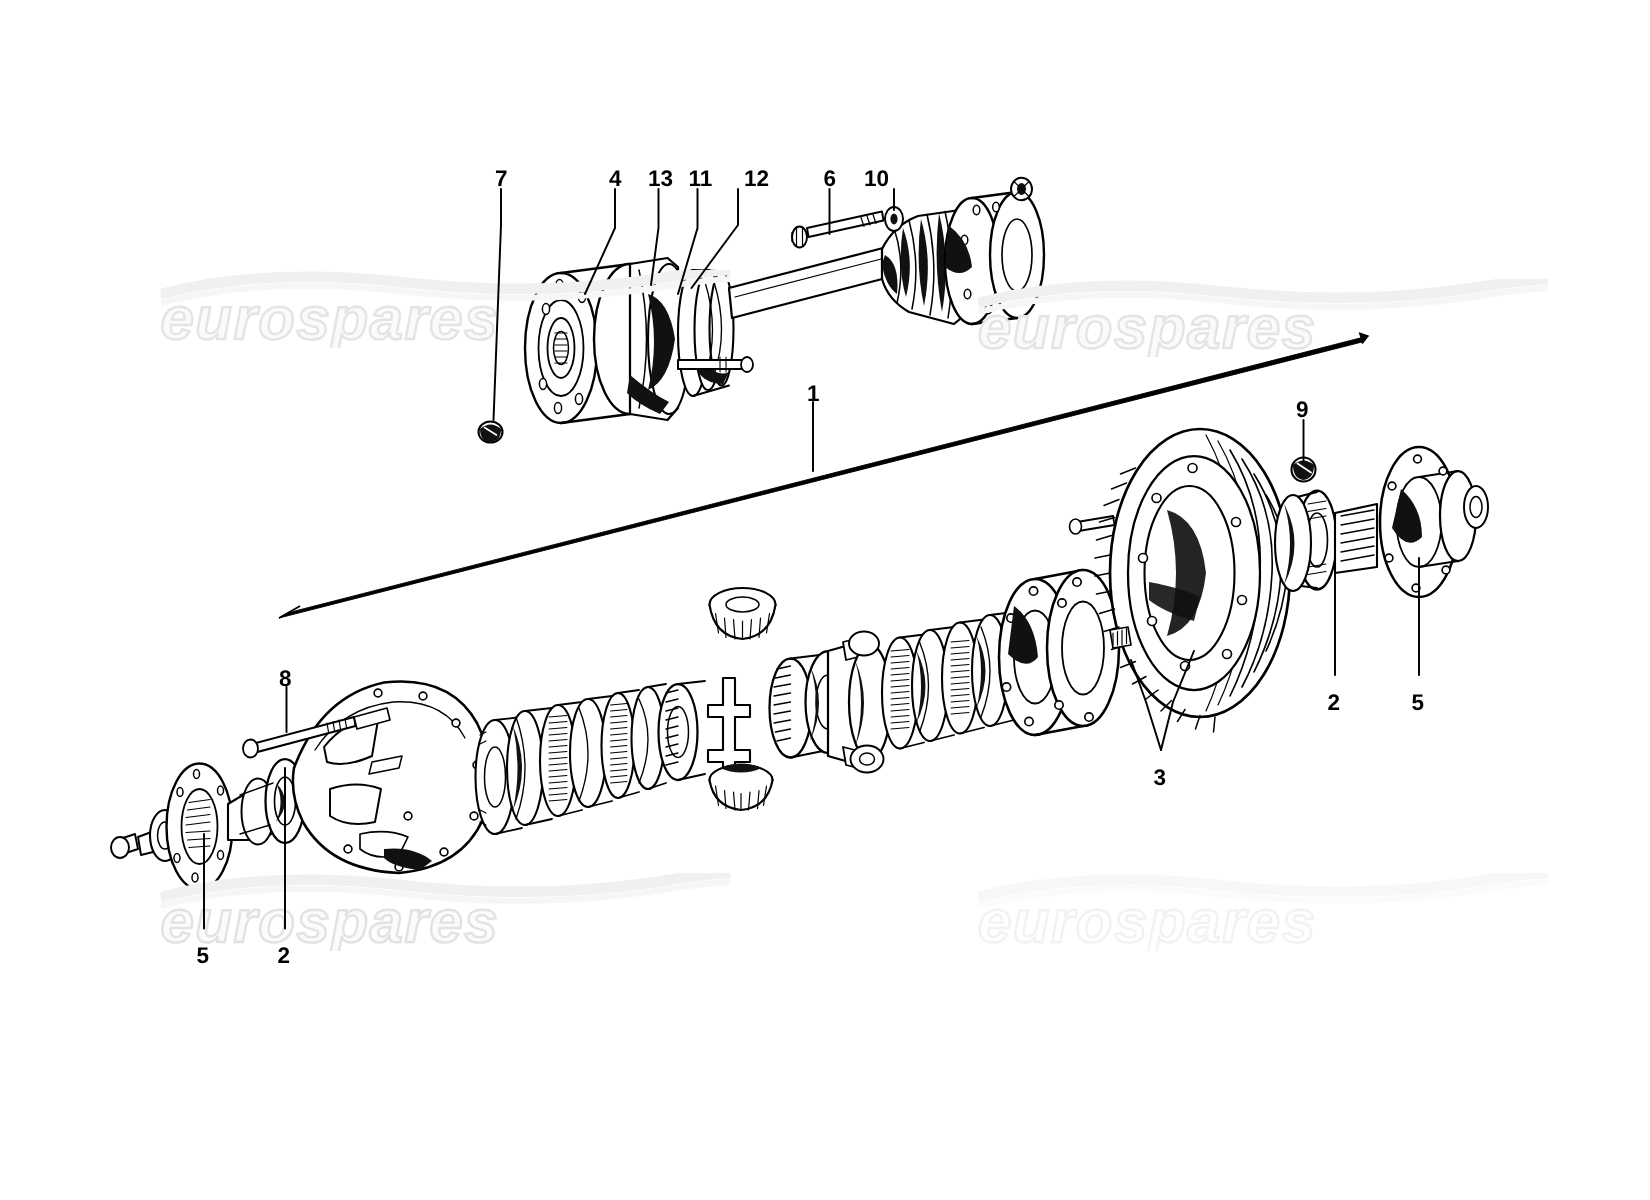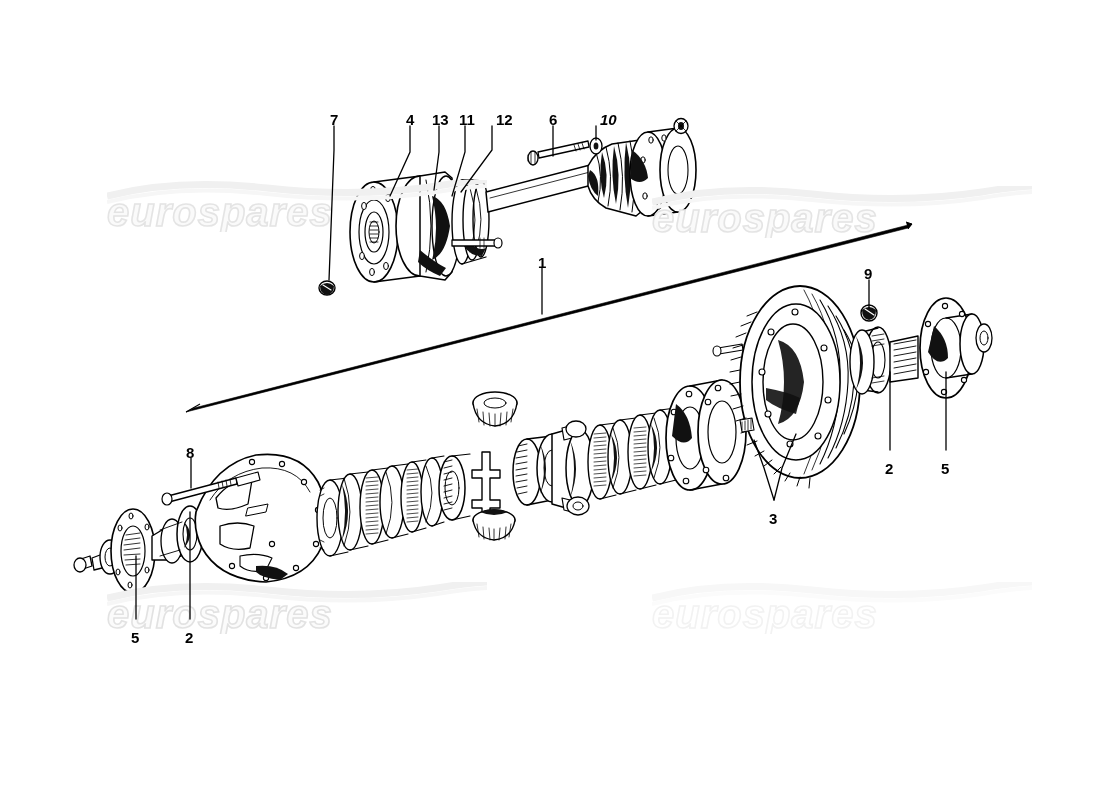--- a/index.html
+++ b/index.html
@@ -508,21 +508,21 @@
       <path d="M190 619 L190 512"></path>
     </g>
   </svg>
 
   <div class="callout-label" style="left:330px; top:112px;">7</div>
   <div class="callout-label" style="left:406px; top:112px;">4</div>
   <div class="callout-label" style="left:432px; top:112px;">13</div>
   <div class="callout-label" style="left:459px; top:112px;">11</div>
   <div class="callout-label" style="left:456px; top:112px;margin-left:40px;">12</div>
   <div class="callout-label" style="left:549px; top:112px;">6</div>
-  <div class="callout-label" style="left:600px; top:112px;font-style:italic;">10</div>
+  <div class="callout-label" style="left:576px; top:112px;">10</div>
   <div class="callout-label" style="left:538px; top:255px;">1</div>
   <div class="callout-label" style="left:864px; top:266px;">9</div>
   <div class="callout-label" style="left:186px; top:445px;">8</div>
   <div class="callout-label" style="left:769px; top:511px;">3</div>
   <div class="callout-label" style="left:885px; top:461px;">2</div>
   <div class="callout-label" style="left:941px; top:461px;">5</div>
   <div class="callout-label" style="left:131px; top:630px;">5</div>
   <div class="callout-label" style="left:185px; top:630px;">2</div>
 
 </div>

